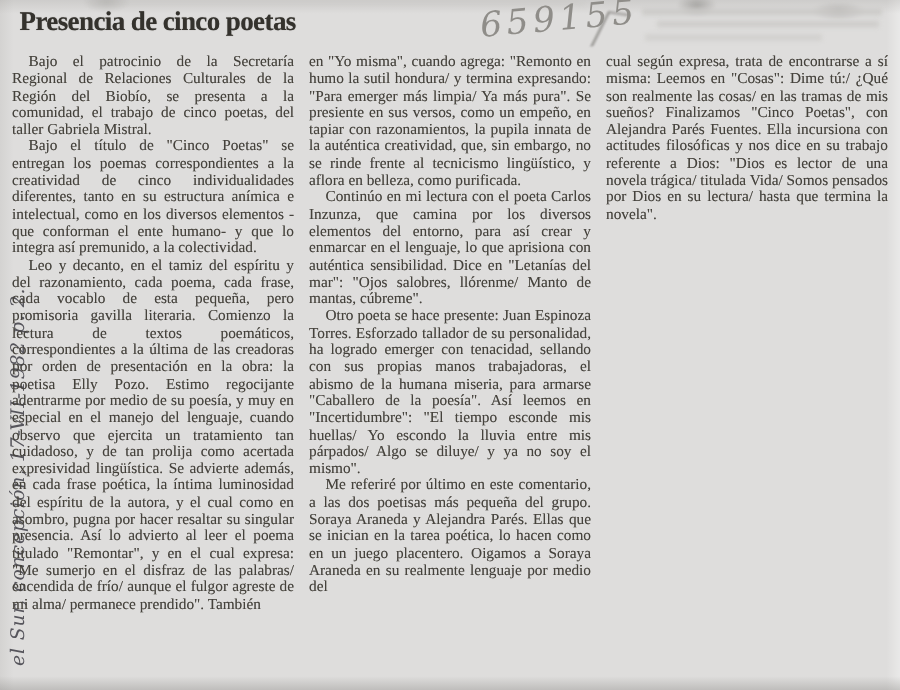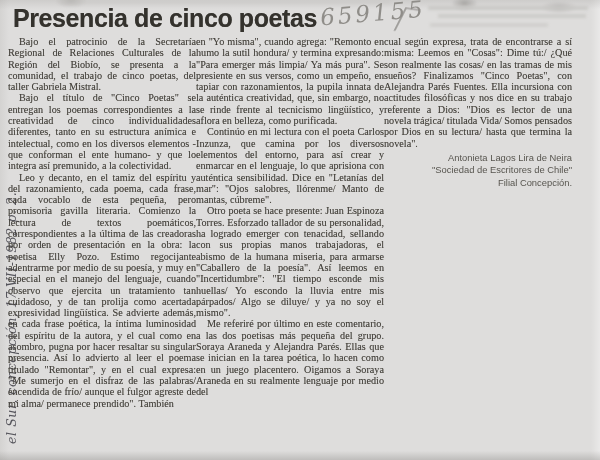--- a/index.html
+++ b/index.html
@@ -3,33 +3,33 @@
 <meta charset="utf-8">
 <style>
   html,body{margin:0;padding:0;}
   body{width:600px;height:460px;font-family:"Liberation Serif",serif;}
   .page{position:relative;width:600px;height:460px;overflow:hidden;
     background:
       linear-gradient(to bottom, rgba(130,128,124,.18), rgba(0,0,0,0) 2%, rgba(0,0,0,0) 98%, rgba(110,108,104,.28)),
       linear-gradient(to right, rgba(120,118,114,.10), rgba(0,0,0,0) 1.5%, rgba(0,0,0,0) 98.5%, rgba(255,255,255,.35)),
       #dedddc;}
   .headline{position:absolute;left:13px;top:4px;margin:0;
-    font-family:Liberation Sans, sans-serif;font-weight:bold;
-    font-size:25px;letter-spacing:-0.4px;color:#34322d;
+    font-family:Liberation Serif, serif;font-weight:bold;
+    font-size:18px;letter-spacing:-0.4px;color:#34322d;
     text-shadow:0 0 .5px rgba(52,50,45,.6);}
   .pencil-number{position:absolute;left:320px;top:0px;
     font-family:"DejaVu Serif",serif;font-style:italic;
     font-size:23px;color:#8f8d89;letter-spacing:3px;
     transform:rotate(-5deg);}
   .margin-note{position:absolute;left:4px;top:444px;width:300px;
     transform:rotate(-90deg);transform-origin:0 0;
     font-family:"DejaVu Serif",serif;font-style:italic;
     font-size:12.5px;color:#56555c;letter-spacing:.6px;white-space:nowrap;}
   .columns{position:absolute;left:8px;top:36px;width:584px;height:424px;
-    display:flex;overflow:hidden;}
+    display:flex;gap:10px;overflow:hidden;}
   .col{width:188px;flex:none;}
   .col p{margin:0;font-size:10.2px;line-height:11.3px;text-align:justify;
     color:#45423c;text-indent:11px;
     text-shadow:0 0 .4px rgba(69,66,60,.45);}
   .col p.cont{text-indent:0;}
   .underline{}
   .signature{margin-top:3px;text-align:right;
     font-family:"Liberation Sans",sans-serif;font-size:9.4px;
     line-height:12.5px;color:#57554f;}
   .signature div{white-space:nowrap;}
@@ -79,21 +79,16 @@
 
     <div class="col">
       <p class="cont">en "Yo misma", cuando agrega: "Remonto en humo la sutil hondura/ y termina expresando: "Para emerger más limpia/ Ya más pura". Se presiente en sus versos, como un empeño, en tapiar con razonamientos, la pupila innata de la auténtica creatividad, que, sin embargo, no se rinde frente al tecnicismo lingüístico, y aflora en belleza, como purificada.</p>
       <p>Continúo en mi lectura con el poeta Carlos Inzunza, que camina por los diversos elementos del entorno, para así crear y enmarcar en el lenguaje, lo que aprisiona con auténtica sensibilidad. Dice en "Letanías del mar": "Ojos salobres, llórenme/ Manto de mantas, cúbreme".</p>
       <p>Otro poeta se hace presente: Juan Espinoza Torres. Esforzado tallador de su personalidad, ha logrado emerger con tenacidad, sellando con sus propias manos trabajadoras, el abismo de la humana miseria, para armarse "Caballero de la poesía". Así leemos en "Incertidumbre": "El tiempo esconde mis huellas/ Yo escondo la lluvia entre mis párpados/ Algo se diluye/ y ya no soy el mismo".</p>
       <p><span>Me referiré por último en este comentario, a las dos poetisas más pequeña del grupo. </span><span class="underline">Soraya Araneda y Alejandra Parés.</span><span> Ellas que se inician en la tarea poética, lo hacen como en un juego placentero. Oigamos a Soraya Araneda en su realmente lenguaje por medio del</span></p>
     </div>
 
     <div class="col">
       <p class="cont">cual según expresa, trata de encontrarse a sí misma: Leemos en "Cosas": Dime tú:/ ¿Qué son realmente las cosas/ en las tramas de mis sueños? Finalizamos "Cinco Poetas", con Alejandra Parés Fuentes. Ella incursiona con actitudes filosóficas y nos dice en su trabajo referente a Dios: "Dios es lector de una novela trágica/ titulada Vida/ Somos pensados por Dios en su lectura/ hasta que termina la novela".</p>
-      <div class="signature">
-        <div>Antonieta Lagos Lira de Neira</div>
-        <div>"Sociedad de Escritores de Chile"</div>
-        <div>Filial Concepción.</div>
-      </div>
     </div>
 
   </div>
 </div>
 
 </body></html>

